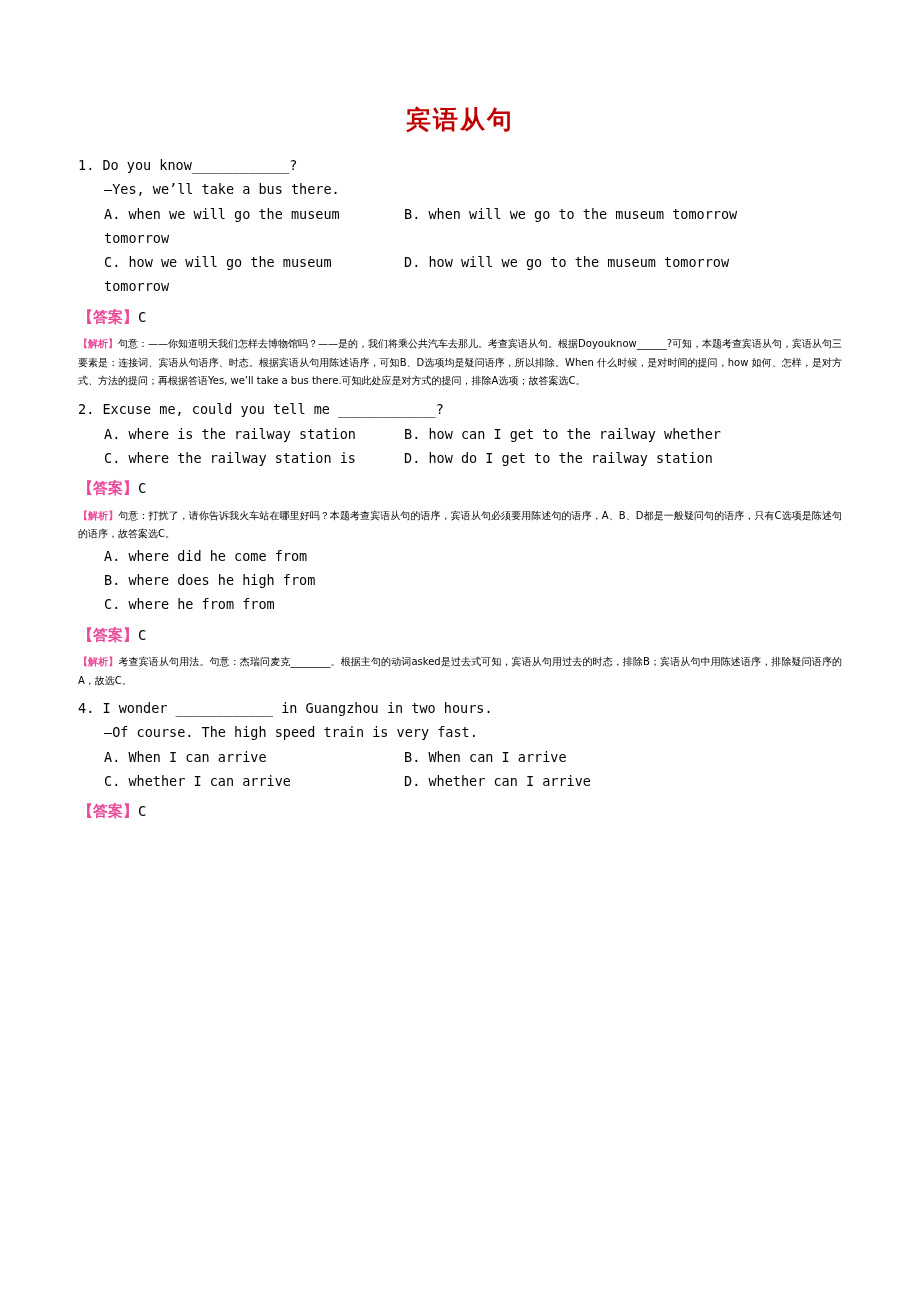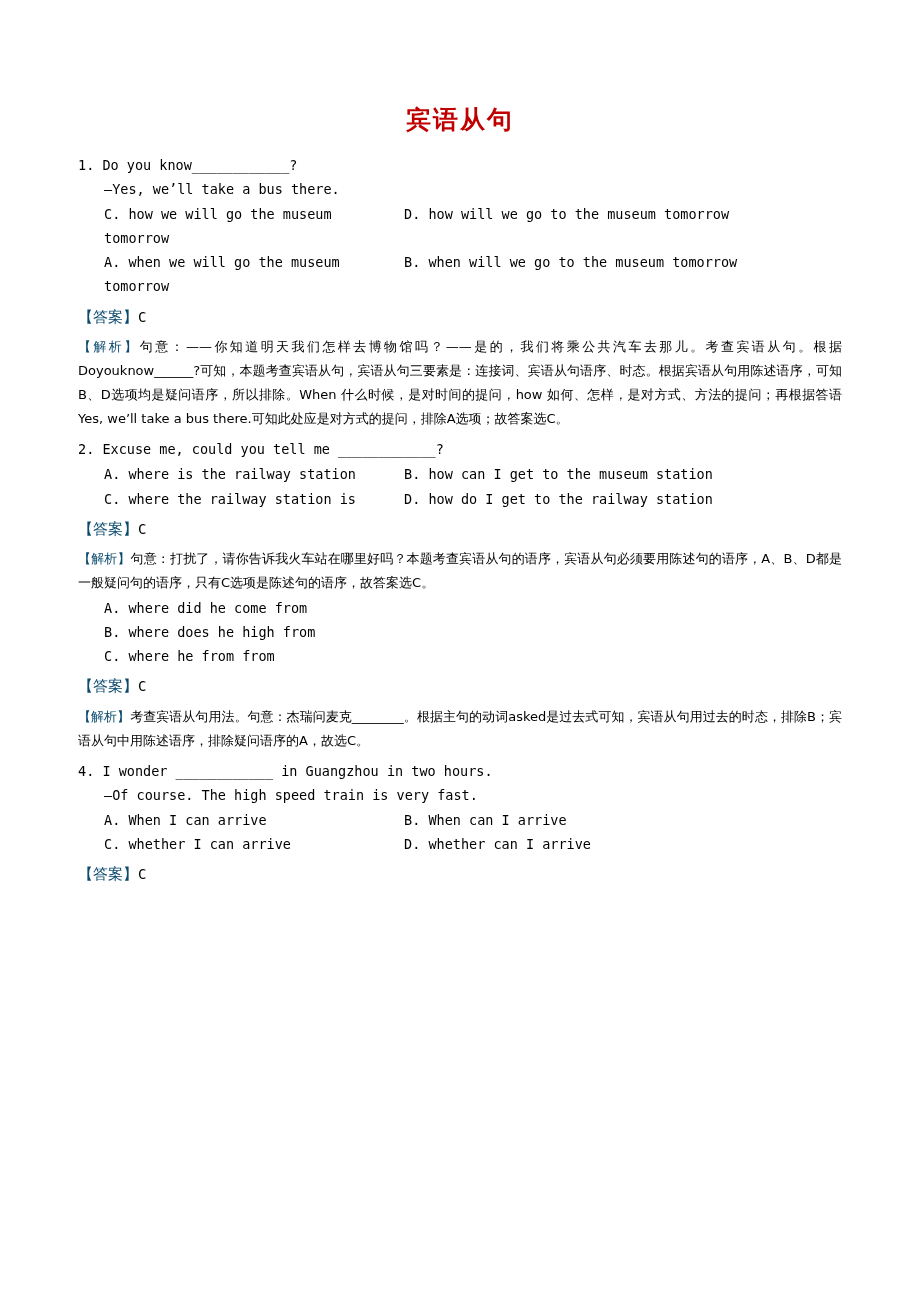--- a/index.html
+++ b/index.html
@@ -64,73 +64,73 @@
   .opt-a { width: 300px; }
   .opt-c { width: 300px; }
   .opt-single { width: auto; }
   .ans-line {
     margin-top: 6px;
     line-height: 1.7;
     font-size: 15px;
     font-family: "DejaVu Sans", sans-serif;
   }
   .tag {
-    color: #0c4a6e;
-    font-weight: normal;
+    color: #ec4899;
+    font-weight: bold;
   }
   .ans-val {
     font-family: "DejaVu Sans Mono", monospace;
     font-size: 14px;
   }
   .expl {
     margin-top: 5px;
-    font-size: 13px;
+    font-size: 10px;
     font-family: "DejaVu Sans", sans-serif;
     line-height: 1.85;
     text-align: justify;
   }
 </style>
 </head>
 <body>
 
 <div class="page">
   <div class="content">
 
     <div class="doc-title">宾语从句</div>
 
     <div>
       <div class="mono q-stem">
         <span>1.</span>
         <span>Do you know____________?</span>
       </div>
       <div class="mono q-sub">—Yes, we’ll take a bus there.</div>
       <div class="opt-row mono">
+        <span class="opt opt-a">A. when we will go the museum tomorrow</span>
+        <span class="opt">B. when will we go to the museum tomorrow</span>
+      </div>
+      <div class="opt-row mono">
         <span class="opt opt-c">C. how we will go the museum tomorrow</span>
         <span class="opt">D. how will we go to the museum tomorrow</span>
-      </div>
-      <div class="opt-row mono">
-        <span class="opt opt-a">A. when we will go the museum tomorrow</span>
-        <span class="opt">B. when will we go to the museum tomorrow</span>
       </div>
       <div class="ans-line">
         <span class="tag">【答案】</span><span class="ans-val">C</span>
       </div>
       <div class="expl">
         <span class="tag">【解析】</span><span>句意：——你知道明天我们怎样去博物馆吗？——是的，我们将乘公共汽车去那儿。考查宾语从句。根据Doyouknow______?可知，本题考查宾语从句，宾语从句三要素是：连接词、宾语从句语序、时态。根据宾语从句用陈述语序，可知B、D选项均是疑问语序，所以排除。When 什么时候，是对时间的提问，how 如何、怎样，是对方式、方法的提问；再根据答语Yes, we’ll take a bus there.可知此处应是对方式的提问，排除A选项；故答案选C。</span>
       </div>
     </div>
 
     <div>
       <div class="mono q-stem">
         <span>2.</span>
         <span>Excuse me, could you tell me ____________?</span>
       </div>
       <div class="opt-row mono">
         <span class="opt opt-a">A. where is the railway station</span>
-        <span class="opt">B. how can I get to the museum station</span>
+        <span class="opt">B. how can I get to the railway whether</span>
       </div>
       <div class="opt-row mono">
         <span class="opt opt-c">C. where the railway station is</span>
         <span class="opt">D. how do I get to the railway station</span>
       </div>
       <div class="ans-line">
         <span class="tag">【答案】</span><span class="ans-val">C</span>
       </div>
       <div class="expl">
         <span class="tag">【解析】</span><span>句意：打扰了，请你告诉我火车站在哪里好吗？本题考查宾语从句的语序，宾语从句必须要用陈述句的语序，A、B、D都是一般疑问句的语序，只有C选项是陈述句的语序，故答案选C。</span>

